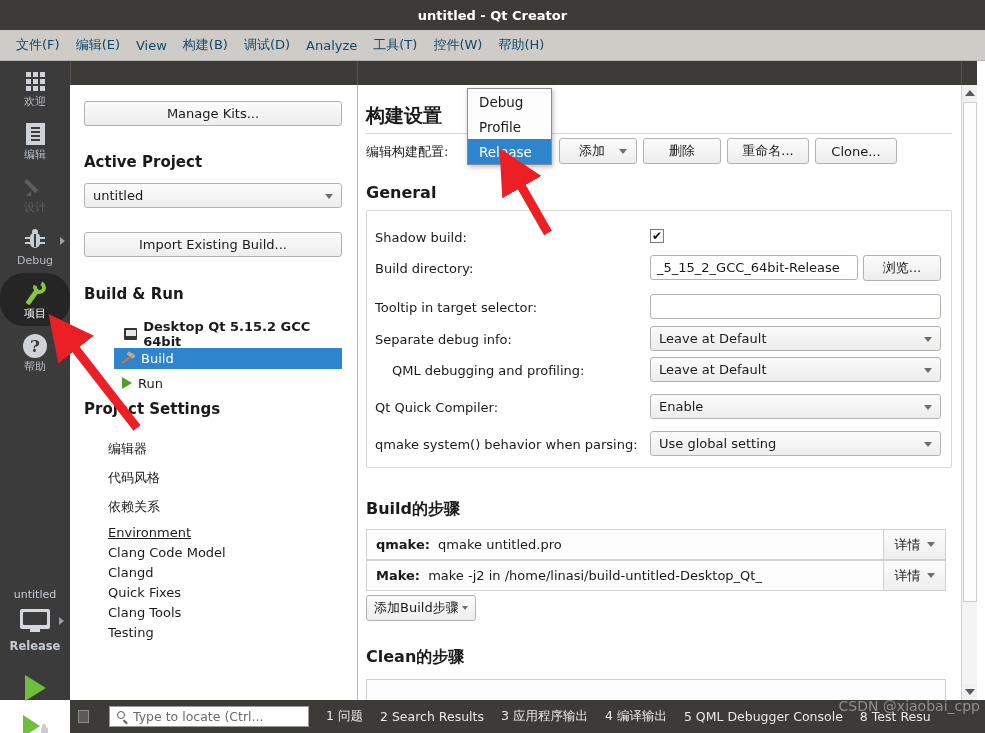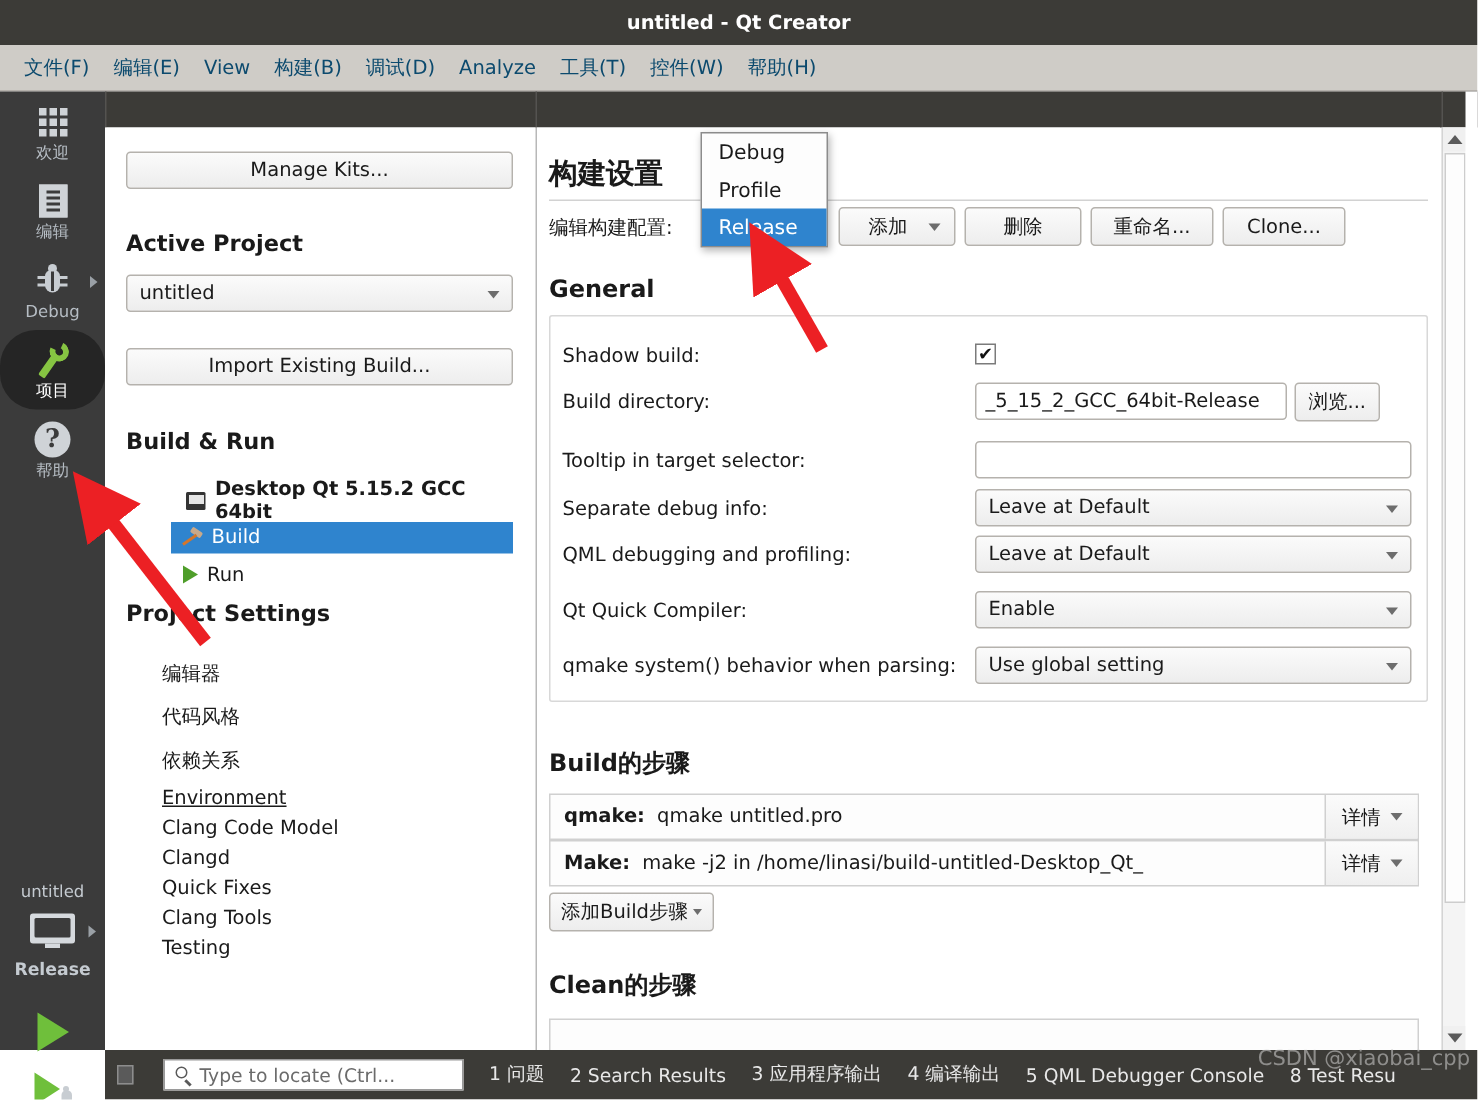--- a/index.html
+++ b/index.html
@@ -257,20 +257,29 @@
         <div class="doc-icon">
             <i></i>
             <i></i>
             <i></i>
             <i></i>
           </div>
       </div>
       <div class="mlabel">编辑</div>
     </div>
 
+    <div class="mode-item disabled">
+      <div class="mode-icon">
+        <div class="pencil-icon">
+            <div class="shaft"></div>
+            <div class="tip"></div>
+          </div>
+      </div>
+      <div class="mlabel">设计</div>
+    </div>
 
     <div class="mode-item">
       <div class="mode-icon">
         <div class="bug-icon">
           <div class="head"></div>
             <div class="body"></div>
             <div class="stripe"></div>
           <div class="lg" style="left:1px;  top:8px;"></div>
           <div class="lg" style="left:1px;  top:13px;"></div>
           <div class="lg" style="right:1px; top:8px;"></div>
@@ -416,36 +425,36 @@
 
     <div class="lbl" style="position:absolute;left:17px;top:145px;">Shadow build:</div>
     <div class="checkbox" style="position:absolute;left:292px;top:144px;">
       <span>✔</span>
     </div>
 
     <div class="lbl" style="position:absolute;left:17px;top:176px;">Build directory:</div>
     <div class="field" style="position:absolute;left:292px;top:170px;width:208px;height:25px;">
       <span>_5_15_2_GCC_64bit-Release</span>
     </div>
-    <div class="btn" style="position:absolute;left:505px;top:170px;width:57px;height:26px;">
+    <div class="btn" style="position:absolute;left:505px;top:170px;width:78px;height:26px;">
         <span>浏览...</span>
       </div>
 
     <div class="lbl" style="position:absolute;left:17px;top:215px;">Tooltip in target selector:</div>
     <div class="field" style="position:absolute;left:292px;top:209px;width:291px;height:25px;">
       <span></span>
     </div>
 
     <div class="lbl" style="position:absolute;left:17px;top:247px;">Separate debug info:</div>
     <div class="combo" style="position:absolute;left:292px;top:241px;width:291px;height:25px;">
       <span>Leave at Default</span>
       <span class="caret"></span>
     </div>
 
-    <div class="lbl" style="position:absolute;left:17px;top:278px;">QML debugging and profiling:</div>
+    <div class="lbl" style="position:absolute;left:34px;top:278px;">QML debugging and profiling:</div>
     <div class="combo" style="position:absolute;left:292px;top:272px;width:291px;height:25px;">
       <span>Leave at Default</span>
       <span class="caret"></span>
     </div>
 
     <div class="lbl" style="position:absolute;left:17px;top:315px;">Qt Quick Compiler:</div>
     <div class="combo" style="position:absolute;left:292px;top:309px;width:291px;height:25px;">
       <span>Enable</span>
       <span class="caret"></span>
     </div>

